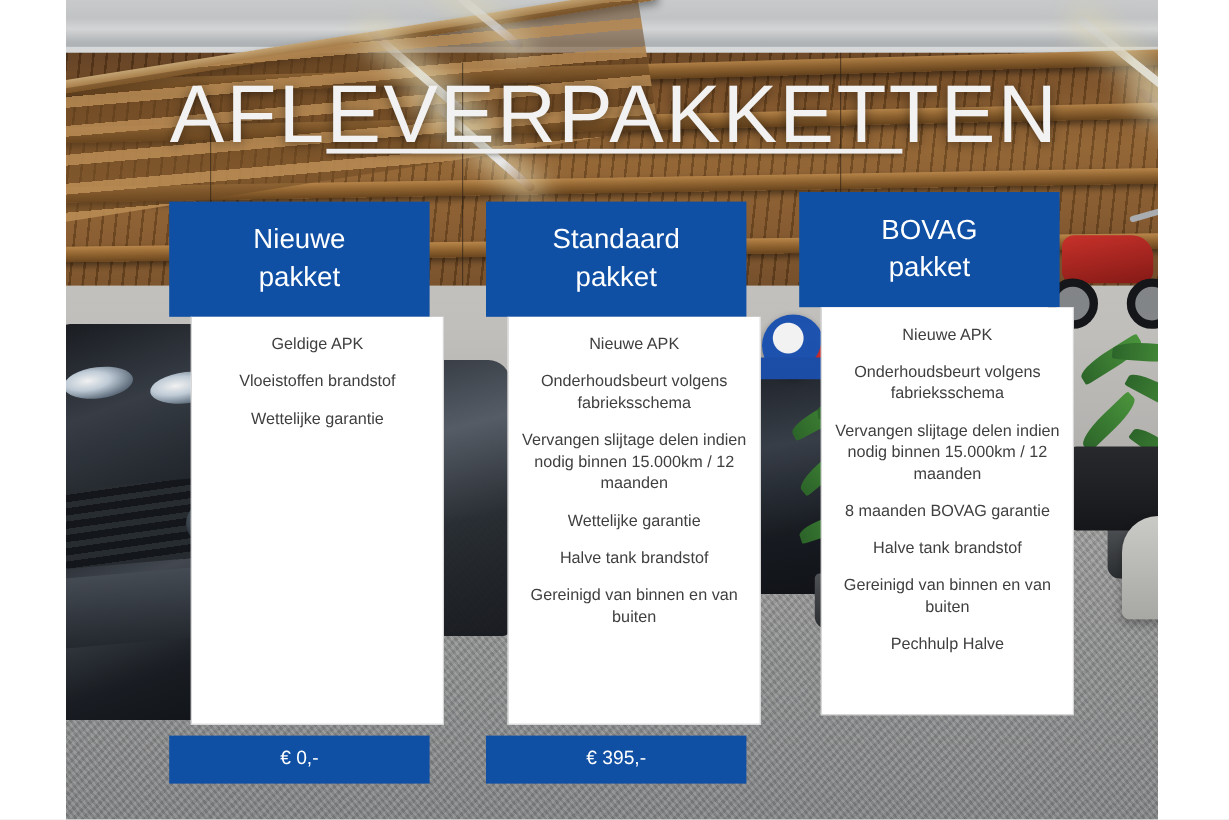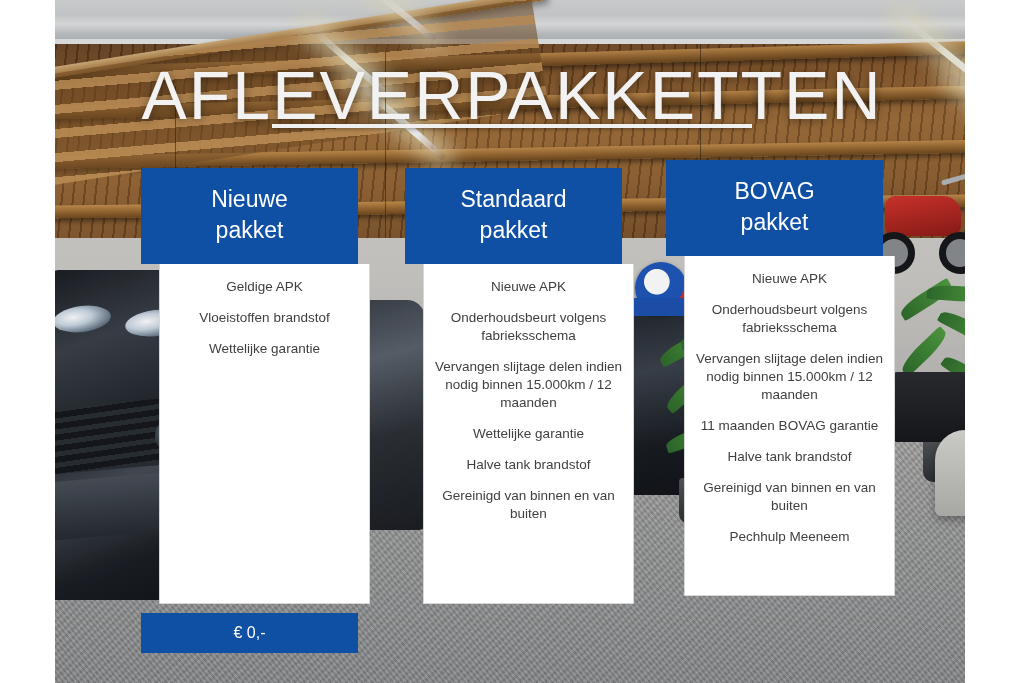--- a/index.html
+++ b/index.html
@@ -391,31 +391,32 @@
       <span>pakket</span>
     </div>
     <div class="card-body">
       <p class="feature">Nieuwe APK</p>
       <p class="feature">Onderhoudsbeurt volgens fabrieksschema</p>
       <p class="feature">Vervangen slijtage delen indien nodig binnen 15.000km / 12 maanden</p>
       <p class="feature">Wettelijke garantie</p>
       <p class="feature">Halve tank brandstof</p>
       <p class="feature">Gereinigd van binnen en van buiten</p>
     </div>
+    <div class="card-footer">€ 395,-</div>
   </div>
 
   <div class="card" id="card-2">
     <div class="card-header">
       <span>BOVAG</span><br>
       <span>pakket</span>
     </div>
     <div class="card-body">
       <p class="feature">Nieuwe APK</p>
       <p class="feature">Onderhoudsbeurt volgens fabrieksschema</p>
       <p class="feature">Vervangen slijtage delen indien nodig binnen 15.000km / 12 maanden</p>
-      <p class="feature">11 maanden BOVAG garantie</p>
+      <p class="feature">8 maanden BOVAG garantie</p>
       <p class="feature">Halve tank brandstof</p>
       <p class="feature">Gereinigd van binnen en van buiten</p>
-      <p class="feature">Pechhulp Meeneem</p>
+      <p class="feature">Pechhulp Halve</p>
     </div>
   </div>
 
 </div>
 
 </body></html>

